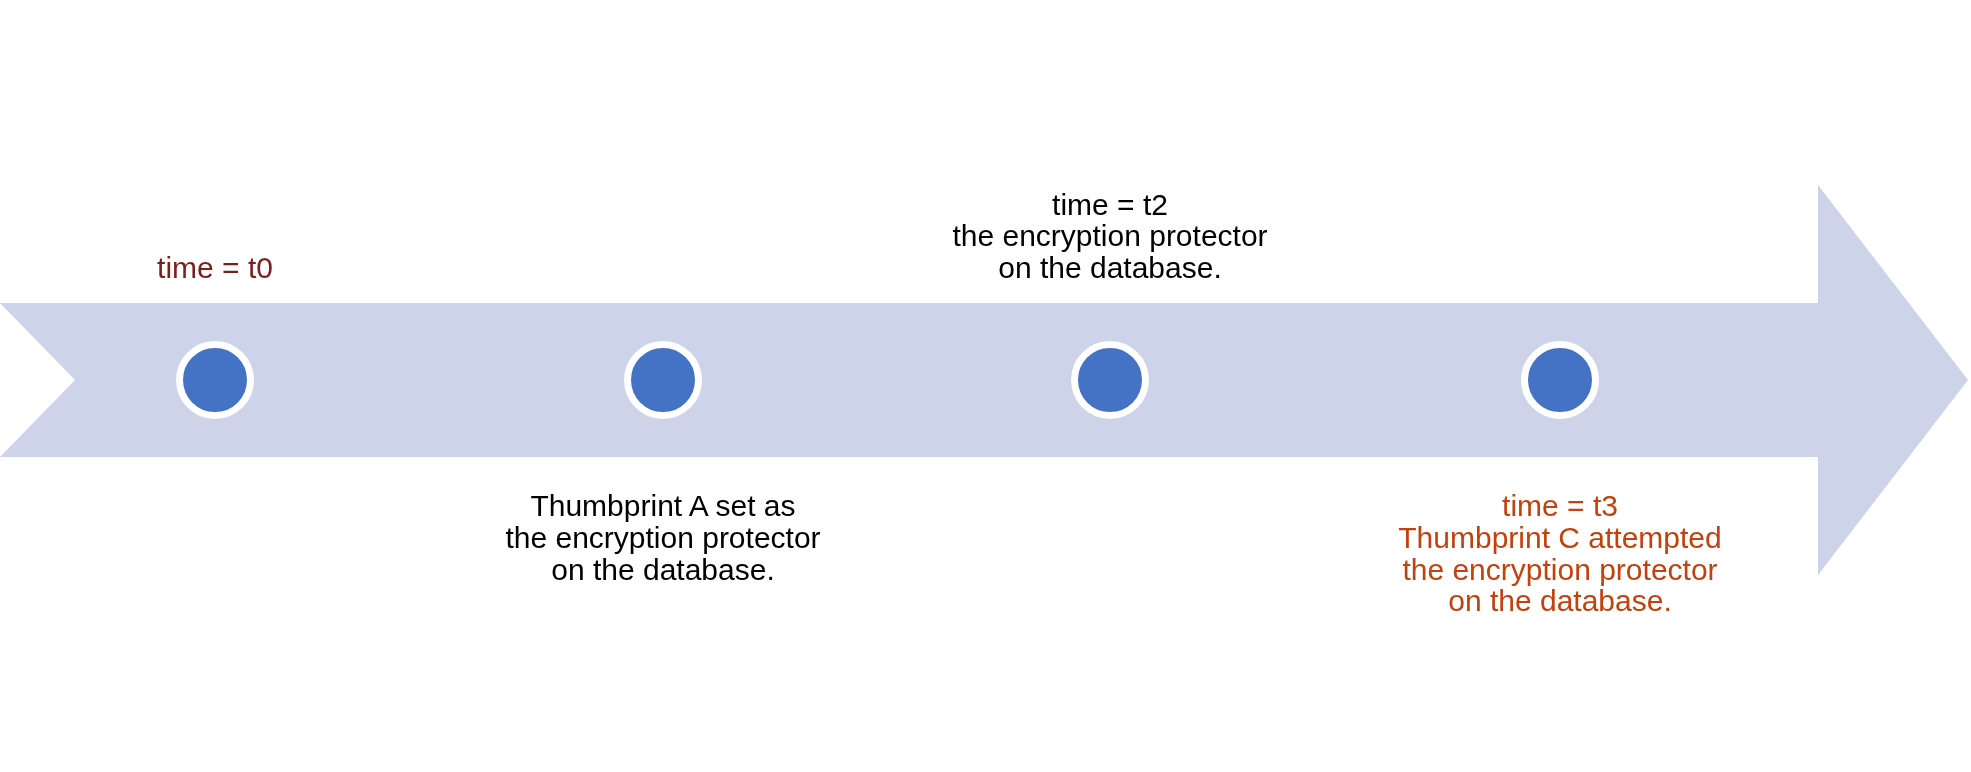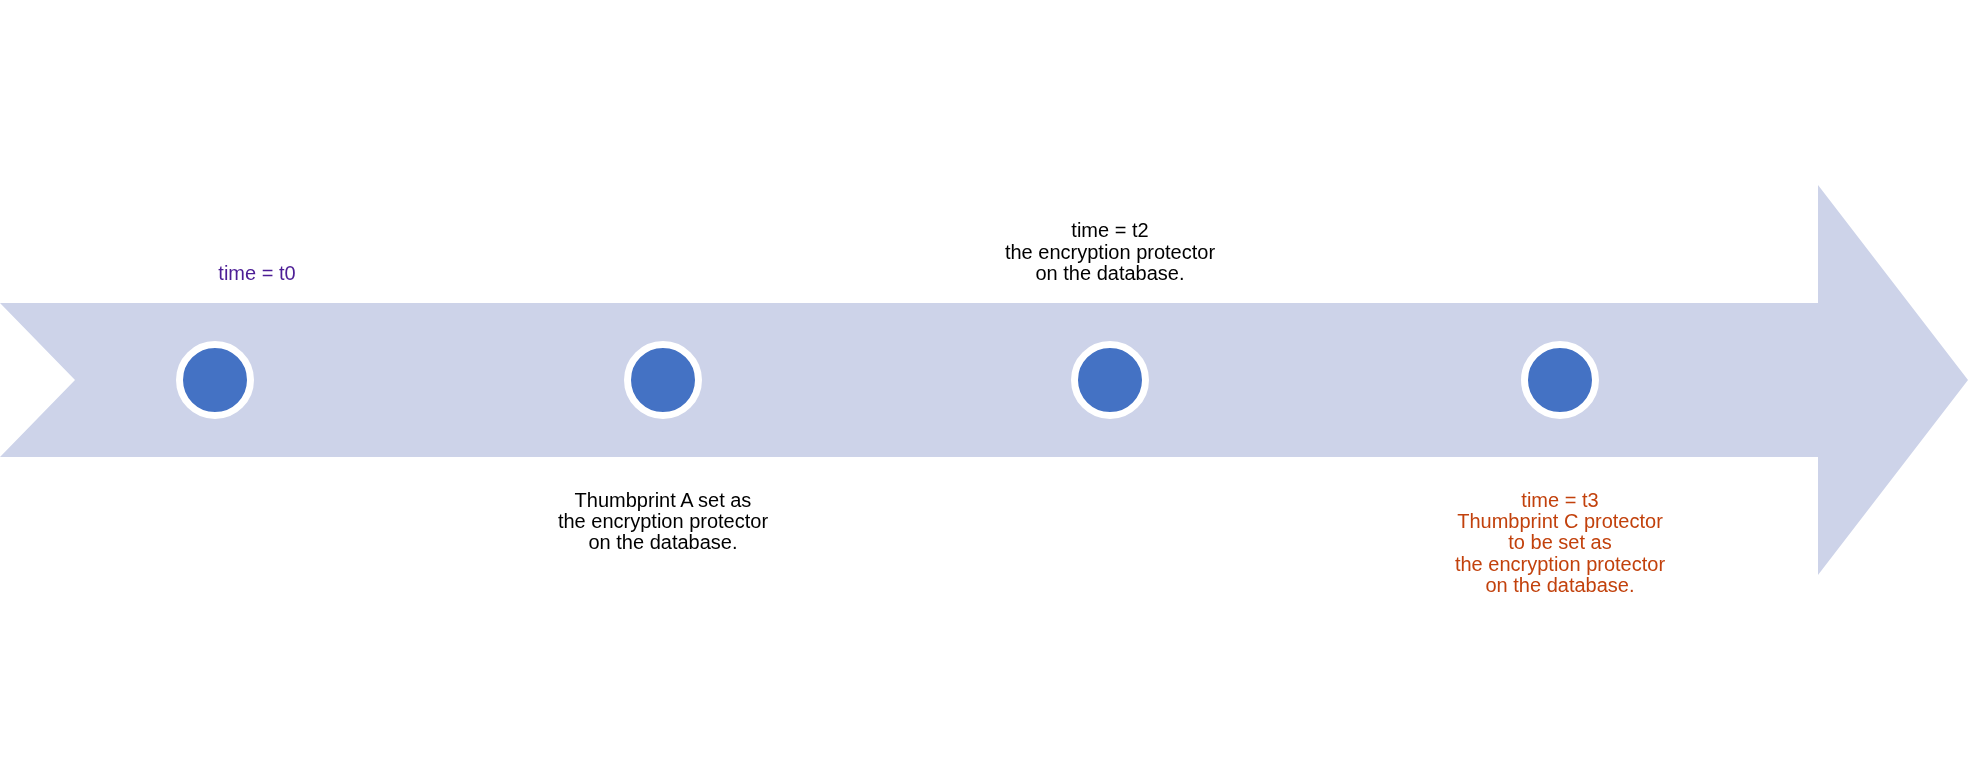--- a/index.html
+++ b/index.html
@@ -37,21 +37,21 @@
     border: 7px solid #ffffff;
     box-sizing: border-box;
     transform: translate(-50%, -50%);
   }
   
   .label {
     position: absolute;
     transform: translateX(-50%);
     text-align: center;
     color: #000000;
-    font-size: 20px;
+    font-size: 30px;
     line-height: 1.06;
     white-space: nowrap;
     font-family: "Liberation Sans", sans-serif;
   }
   .label.below {
     
   }
   .label.above {
     
   }
@@ -66,37 +66,36 @@
 
   <svg id="timeline-arrow" viewBox="0 0 1971 772" width="1971" height="772" xmlns="http://www.w3.org/2000/svg">
     <polygon points="0,303 1818,303 1818,185 1968,380 1818,575 1818,457 0,457 75,380" fill="#CDD3E9"></polygon>
   </svg>
 
   <div class="milestone" style="left: 215px; top: 380px; background: rgb(68, 114, 196); border-color: rgb(255, 255, 255);"></div>
   <div class="milestone" style="left: 663px; top: 380px; background: rgb(68, 114, 196); border-color: rgb(255, 255, 255);"></div>
   <div class="milestone" style="left: 1110px; top: 380px; background: rgb(68, 114, 196); border-color: rgb(255, 255, 255);"></div>
   <div class="milestone" style="left: 1560px; top: 380px; background: rgb(68, 114, 196); border-color: rgb(255, 255, 255);"></div>
 
-  <div class="label above" style="left: 215px; bottom: 488px; color: #4c1d95; margin-left: 42px;">
+  <div class="label above" style="left: 215px; bottom: 488px; color: #7f1d1d;">
     <span class="line">time = t0</span>
   </div>
 
   <div class="label below" style="left: 663px; top: 490px; color: rgb(0, 0, 0);">
     <span class="line">Thumbprint A set as</span>
     <span class="line">the encryption protector</span>
     <span class="line">on the database.</span>
   </div>
 
   <div class="label above" style="left: 1110px; bottom: 488px; color: rgb(0, 0, 0);">
     <span class="line">time = t2</span>
     <span class="line">the encryption protector</span>
     <span class="line">on the database.</span>
   </div>
 
   <div class="label below" style="left: 1560px; top: 490px; color: #c2410c;">
     <span class="line">time = t3</span>
-    <span class="line">Thumbprint C protector</span>
-    <span class="line">to be set as</span>
+    <span class="line">Thumbprint C attempted</span>
     <span class="line">the encryption protector</span>
     <span class="line">on the database.</span>
   </div>
 
 </div>
 
 </body></html>

